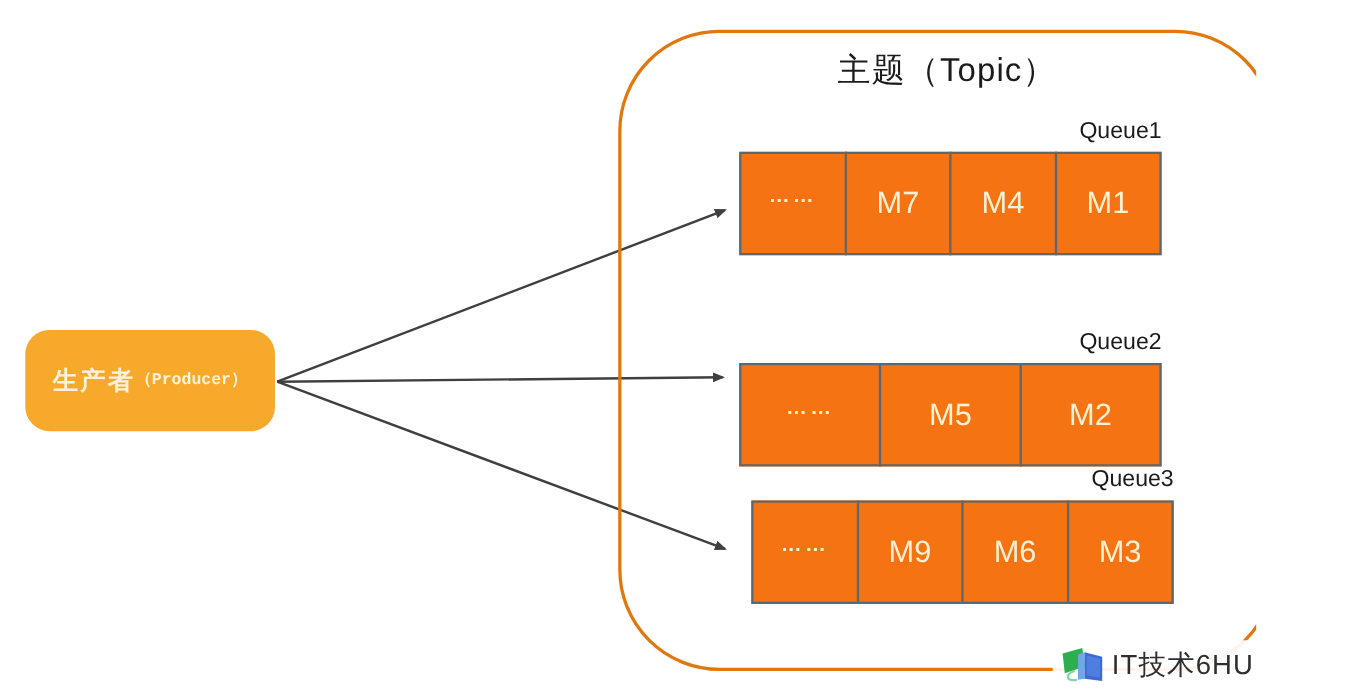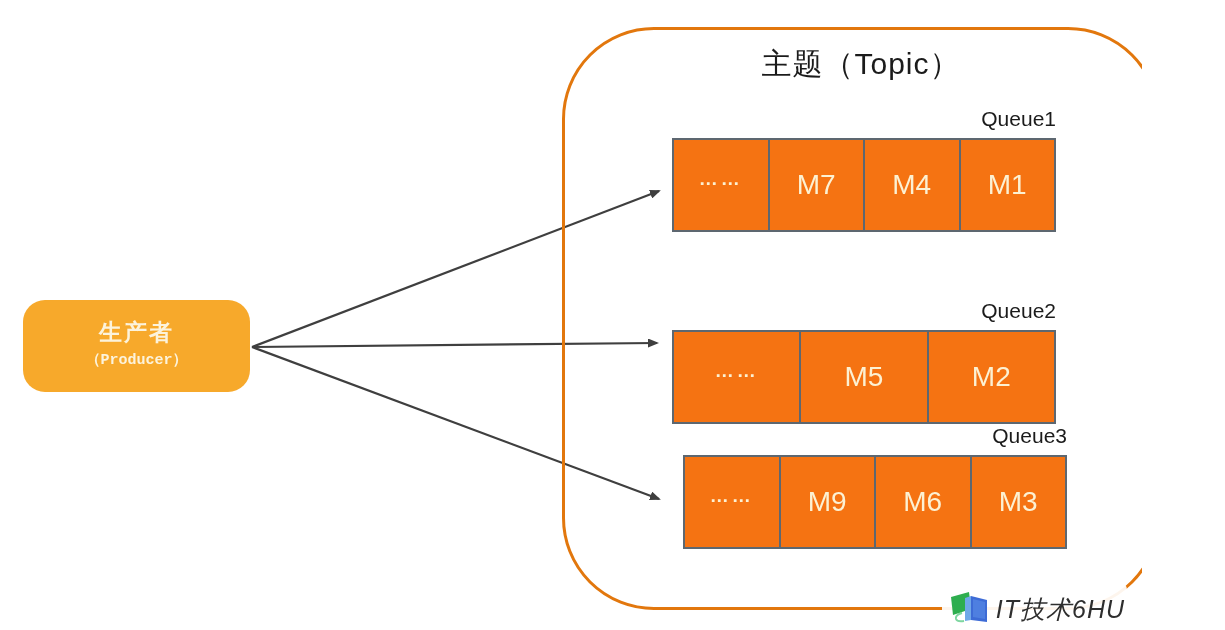--- a/index.html
+++ b/index.html
@@ -21,21 +21,21 @@
   }
 
   
   .producer {
     position: absolute;
     left: 23px; top: 300px;
     width: 227px; height: 92px;
     background: var(--producer-fill, #F7A92B);
     border-radius: 22px;
     display: flex;
-    flex-direction: column;
+    flex-direction: row;
     align-items: center;
     justify-content: center;
     box-sizing: border-box;
   }
   .producer-title {
     color: var(--producer-text, #FCF3DC);
     font-size: 23px;
     font-weight: 600;
     letter-spacing: 2px;
     line-height: 30px;
@@ -104,29 +104,28 @@
   .cell.dots {
     font-size: 19px;
     font-weight: 700;
     letter-spacing: 3px;
   }
   .cell.dots .dots-text { transform: translateY(-6px); display: inline-block; }
 
   
   .watermark {
     position: absolute;
-    right: 15px; top: 582px;
+    right: 0px; top: 582px;
     height: 44px;
     display: flex;
-    align-items: flex-end;
+    align-items: center;
     gap: 4px;
     background: rgba(255,255,255,0.93);
     border-radius: 8px;
     padding: 0 2px 0 6px;
-    font-style: italic;
   }
   .watermark-text {
     color: var(--watermark-text, #2E2E2E);
     font-size: 25px;
     font-weight: 500;
     letter-spacing: 1px;
     white-space: nowrap;
   }
 </style>
 </head>

